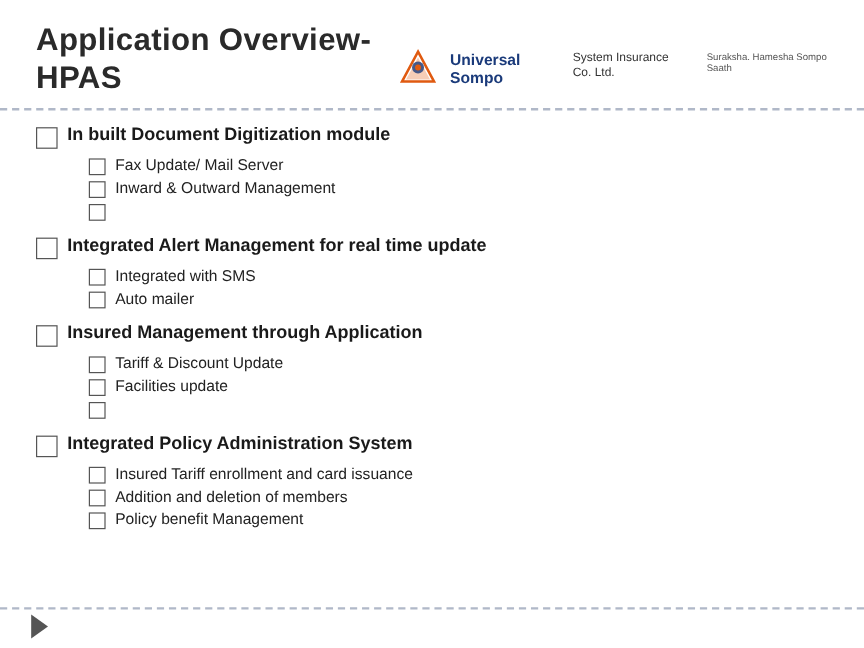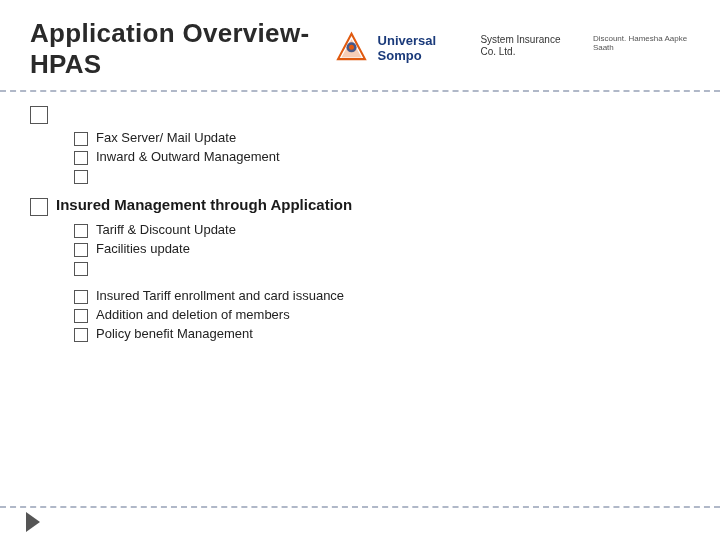--- a/index.html
+++ b/index.html
@@ -17,21 +17,21 @@
       width: 720px;
       height: 540px;
       background: #ffffff;
       position: relative;
       padding: 0;
     }
 
     
     .header {
       display: flex;
-      align-items: center;
+      align-items: flex-end;
       justify-content: space-between;
       padding: 18px 30px 10px 30px;
       border-bottom: 2px dashed #b0b8c8;
     }
 
     .page-title {
       font-size: 26px;
       font-weight: bold;
       color: #2a2a2a;
       font-family: Arial, sans-serif;
@@ -172,65 +172,86 @@
 
         <svg class="logo-icon" viewBox="0 0 44 44" xmlns="http://www.w3.org/2000/svg">
           <polygon points="22,4 38,34 6,34" fill="none" stroke="#e05a10" stroke-width="2.5"></polygon>
           <polygon points="22,10 34,32 10,32" fill="#e05a10" opacity="0.3"></polygon>
           <circle cx="22" cy="20" r="6" fill="#1a3a7a" opacity="0.8"></circle>
           <circle cx="22" cy="20" r="3" fill="#e05a10"></circle>
         </svg>
         <div class="logo-text">
           <span class="logo-name">Universal Sompo</span>
           <span class="logo-sub">System Insurance Co. Ltd.</span>
-          <span class="logo-tagline">Discount. Hamesha Aapke Saath</span>
+          <span class="logo-tagline">Suraksha. Hamesha Sompo Saath</span>
         </div>
       </div>
     </div>
   </div>
 
   <div class="content" id="content-area">
   <div class="section">
         <div class="section-item">
           <span class="bullet-outer"></span>
-        </div>
-        <div class="sub-items">
-          <div class="sub-item">
-            <span class="bullet-inner"></span>
-            <span class="sub-text">Fax Server/ Mail Update</span>
+          <span class="section-title">In built Document Digitization module</span>
+        </div>
+        <div class="sub-items">
+          <div class="sub-item">
+            <span class="bullet-inner"></span>
+            <span class="sub-text">Fax Update/ Mail Server</span>
           </div>
           <div class="sub-item">
             <span class="bullet-inner"></span>
             <span class="sub-text">Inward  &amp; Outward Management</span>
           </div>
           <div class="sub-item">
             <span class="bullet-inner"></span>
           </div>
         </div>
       </div>
       <div class="section">
         <div class="section-item">
           <span class="bullet-outer"></span>
+          <span class="section-title">Integrated Alert Management for real time update</span>
+        </div>
+        <div class="sub-items">
+          <div class="sub-item">
+            <span class="bullet-inner"></span>
+            <span class="sub-text">Integrated with SMS</span>
+          </div>
+          <div class="sub-item">
+            <span class="bullet-inner"></span>
+            <span class="sub-text">Auto mailer</span>
+          </div>
+        </div>
+      </div>
+      <div class="section">
+        <div class="section-item">
+          <span class="bullet-outer"></span>
           <span class="section-title">Insured Management  through Application</span>
         </div>
         <div class="sub-items">
           <div class="sub-item">
             <span class="bullet-inner"></span>
             <span class="sub-text">Tariff &amp; Discount Update</span>
           </div>
           <div class="sub-item">
             <span class="bullet-inner"></span>
             <span class="sub-text">Facilities update</span>
           </div>
           <div class="sub-item">
             <span class="bullet-inner"></span>
           </div>
         </div>
       </div>
       <div class="section">
+        <div class="section-item">
+          <span class="bullet-outer"></span>
+          <span class="section-title">Integrated Policy Administration System</span>
+        </div>
         <div class="sub-items">
           <div class="sub-item">
             <span class="bullet-inner"></span>
             <span class="sub-text">Insured Tariff enrollment and card issuance</span>
           </div>
           <div class="sub-item">
             <span class="bullet-inner"></span>
             <span class="sub-text">Addition and deletion of members</span>
           </div>
           <div class="sub-item">

